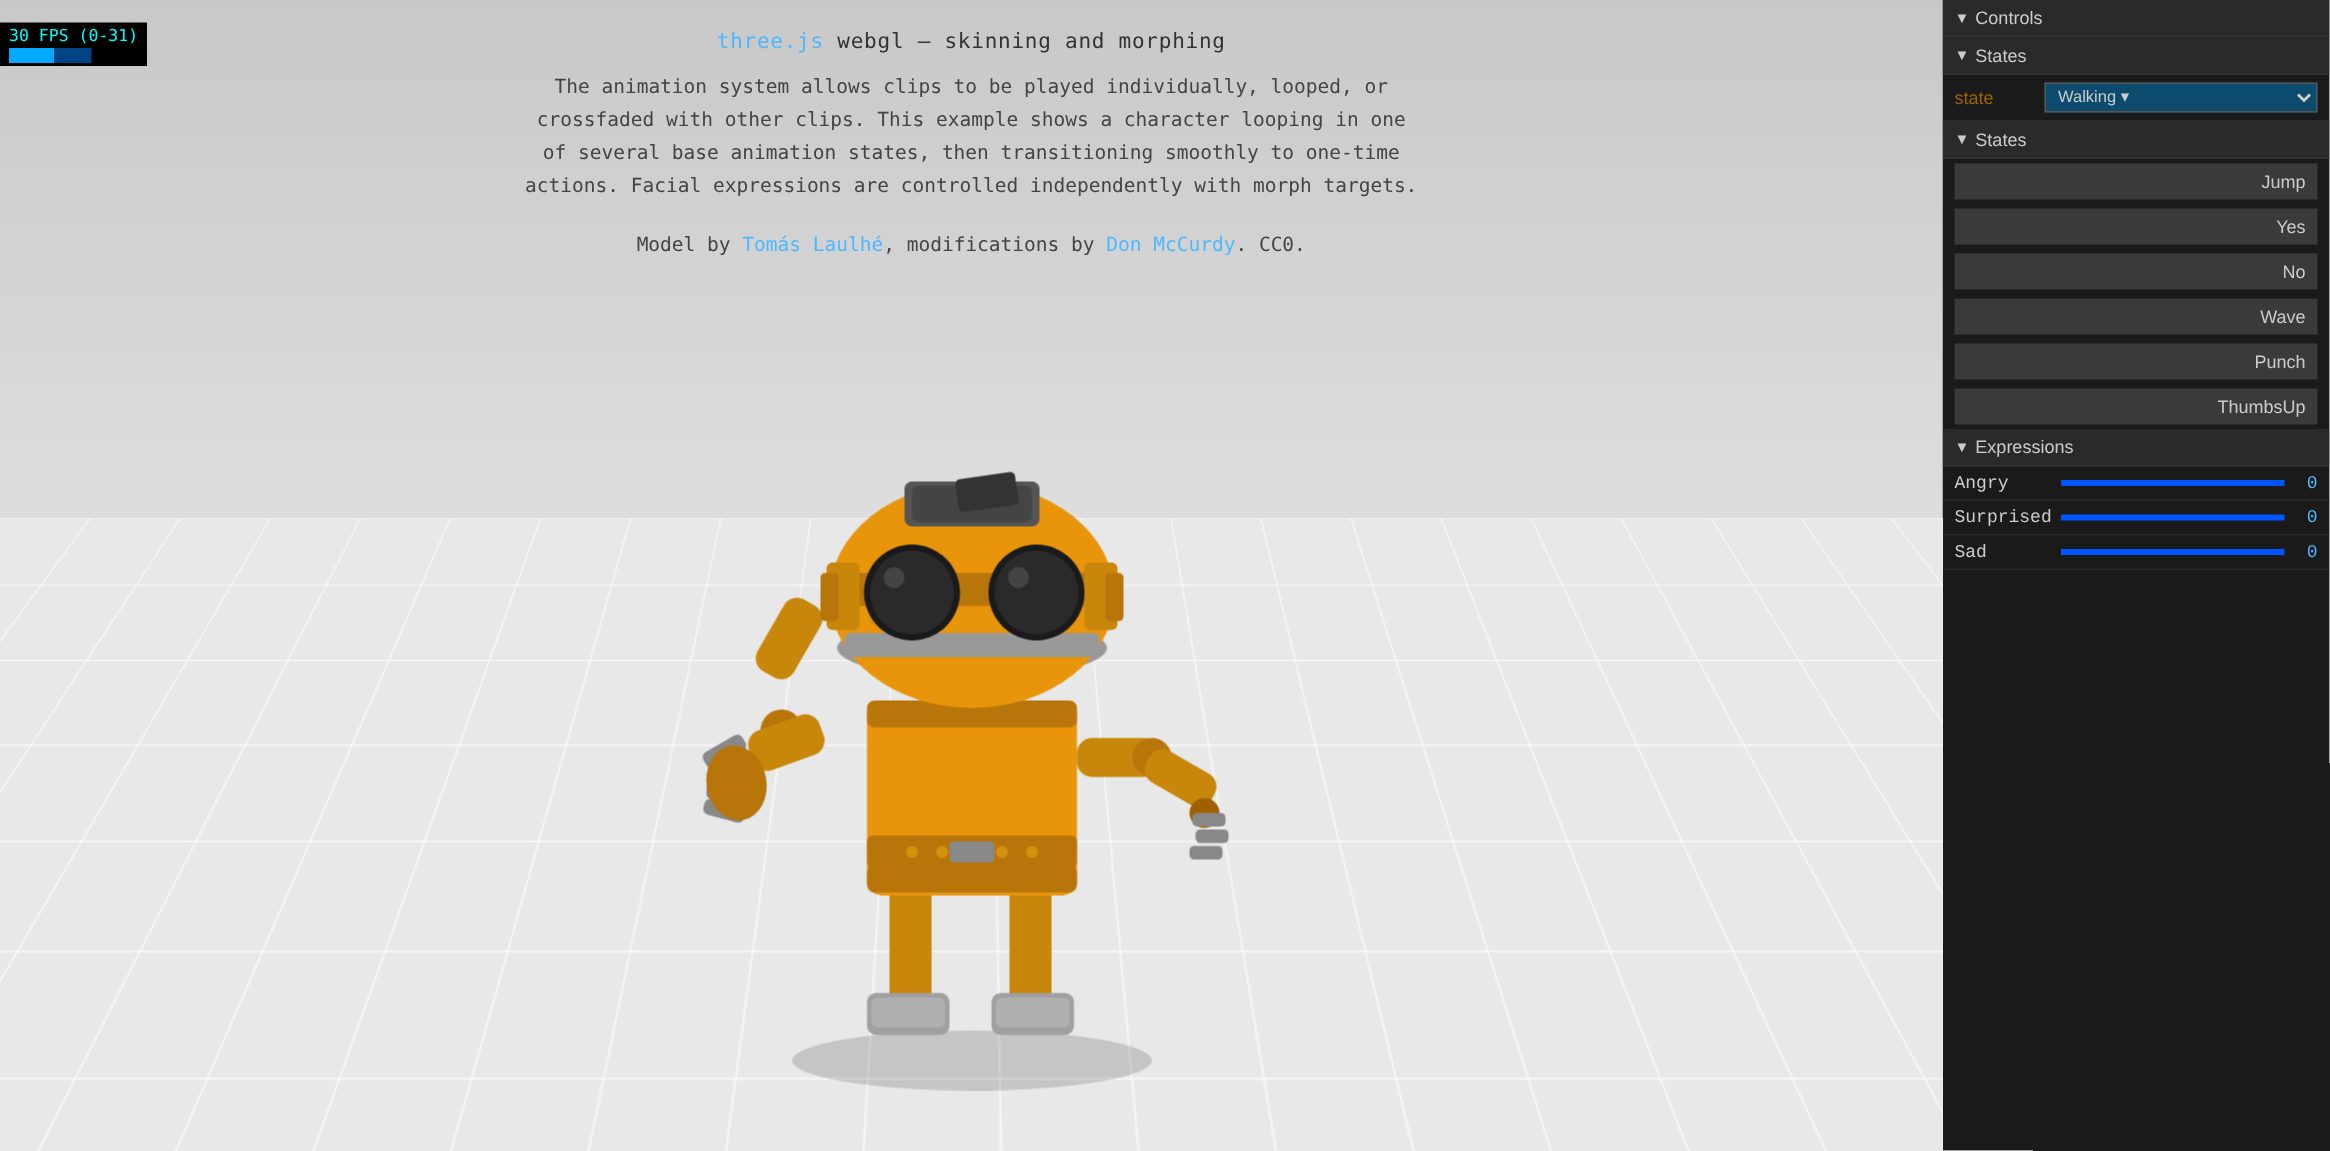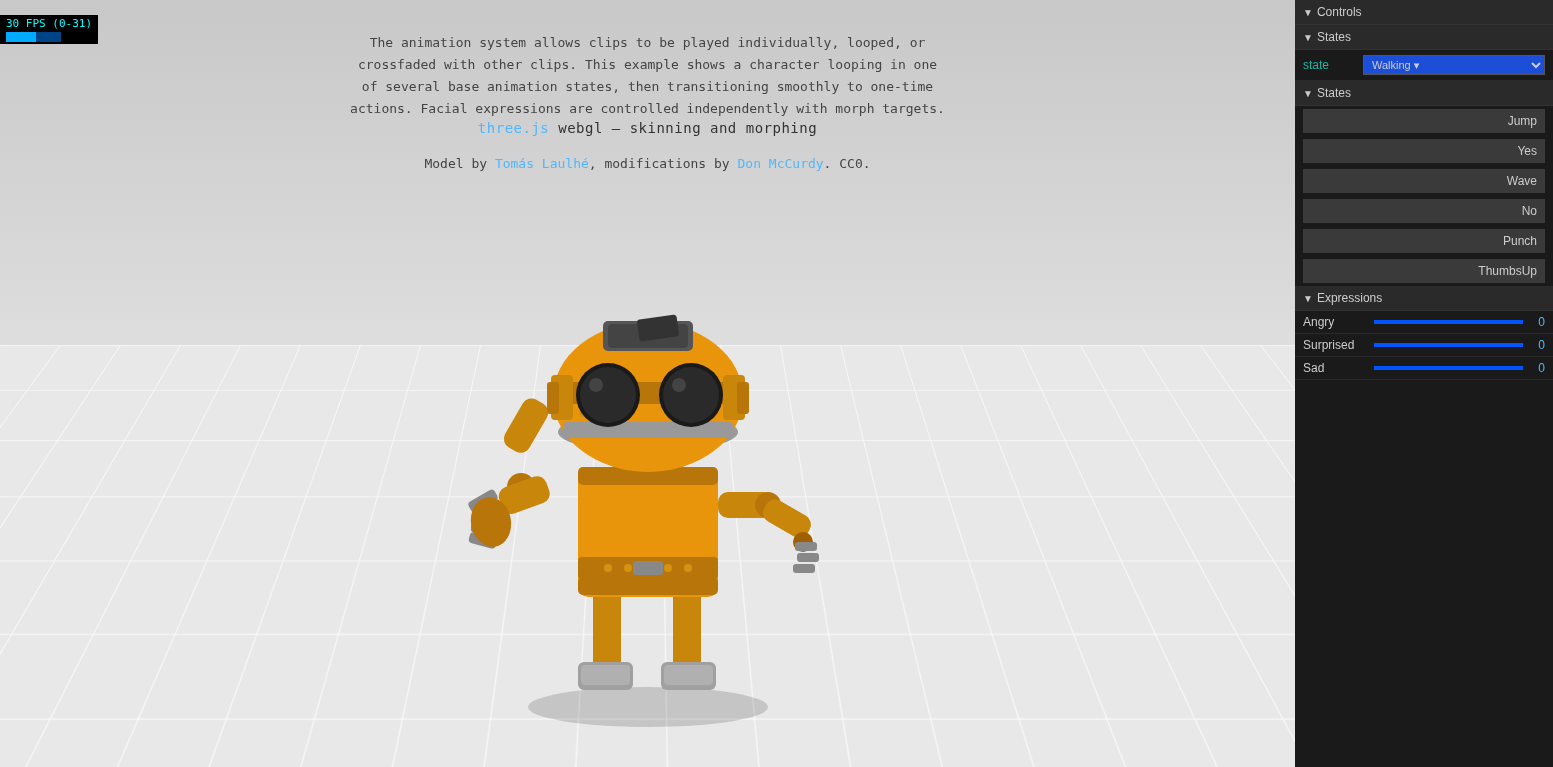--- a/index.html
+++ b/index.html
@@ -128,26 +128,26 @@
       font-size: 10px;
     }
 
     .panel-row {
       display: flex;
       align-items: center;
       padding: 5px 8px;
       border-bottom: 1px solid #2a2a2a;
     }
     .panel-row label {
-      color: #14b8a6;
+      color: #a16207;
       flex: 0 0 60px;
       font-size: 12px;
     }
     .panel-row select {
-      background: #1d4ed8;
+      background: #0c4a6e;
       color: #ccc;
       border: 1px solid #555;
       font-size: 11px;
       padding: 2px 4px;
       flex: 1;
     }
 
     .emote-button {
       display: block;
       width: calc(100% - 16px);
@@ -161,20 +161,21 @@
       cursor: pointer;
     }
 
     
     .expression-row {
       display: flex;
       align-items: center;
       padding: 4px 8px;
       border-bottom: 1px solid #2a2a2a;
       gap: 6px;
+      font-family: Liberation Mono, monospace;
     }
     .expression-row .expr-label {
       flex: 0 0 65px;
       font-size: 12px;
       color: #ccc;
     }
     .expr-slider-track {
       flex: 1;
       height: 4px;
       background: #0055ff;
@@ -201,28 +202,28 @@
   <div id="fps-counter">
     <span>30 FPS (0-31)</span>
     <div id="fps-bar">
       <div id="fps-bar-inner"></div>
     </div>
   </div>
 
   <div id="grid-floor"></div>
 
   <div id="title-area">
+    <div id="main-title">
+      <span class="threejs-link">three.js</span><span> webgl – skinning and morphing</span>
+    </div>
     <div id="description">
       <span>The animation system allows clips to be played individually, looped, or</span><br>
       <span>crossfaded with other clips. This example shows a character looping in one</span><br>
       <span>of several base animation states, then transitioning smoothly to one-time</span><br>
       <span>actions. Facial expressions are controlled independently with morph targets.</span>
-    </div>
-    <div id="main-title">
-      <span class="threejs-link">three.js</span><span> webgl – skinning and morphing</span>
     </div>
     <div id="credits">
       <span>Model by </span><span class="credit-link">Tomás Laulhé</span><span>, modifications by </span><span class="credit-link">Don McCurdy</span><span>. CC0.</span>
     </div>
   </div>
 
   <div id="robot-container">
     <svg class="robot-svg" viewBox="0 0 550 500">
 
       <ellipse cx="275" cy="480" rx="120" ry="20" fill="rgba(0,0,0,0.15)"></ellipse>
@@ -347,22 +348,22 @@
     </select>
   </div>
 
   <div class="panel-section-header">
     <span class="chevron">▼</span>
     <span>States</span>
   </div>
 
   <button class="emote-button">Jump</button>
   <button class="emote-button">Yes</button>
+  <button class="emote-button">No</button>
   <button class="emote-button">Wave</button>
-  <button class="emote-button">No</button>
   <button class="emote-button">Punch</button>
   <button class="emote-button">ThumbsUp</button>
 
   <div class="panel-section-header">
     <span class="chevron">▼</span>
     <span>Expressions</span>
   </div>
 
   <div class="expression-row">
     <span class="expr-label">Angry</span>

